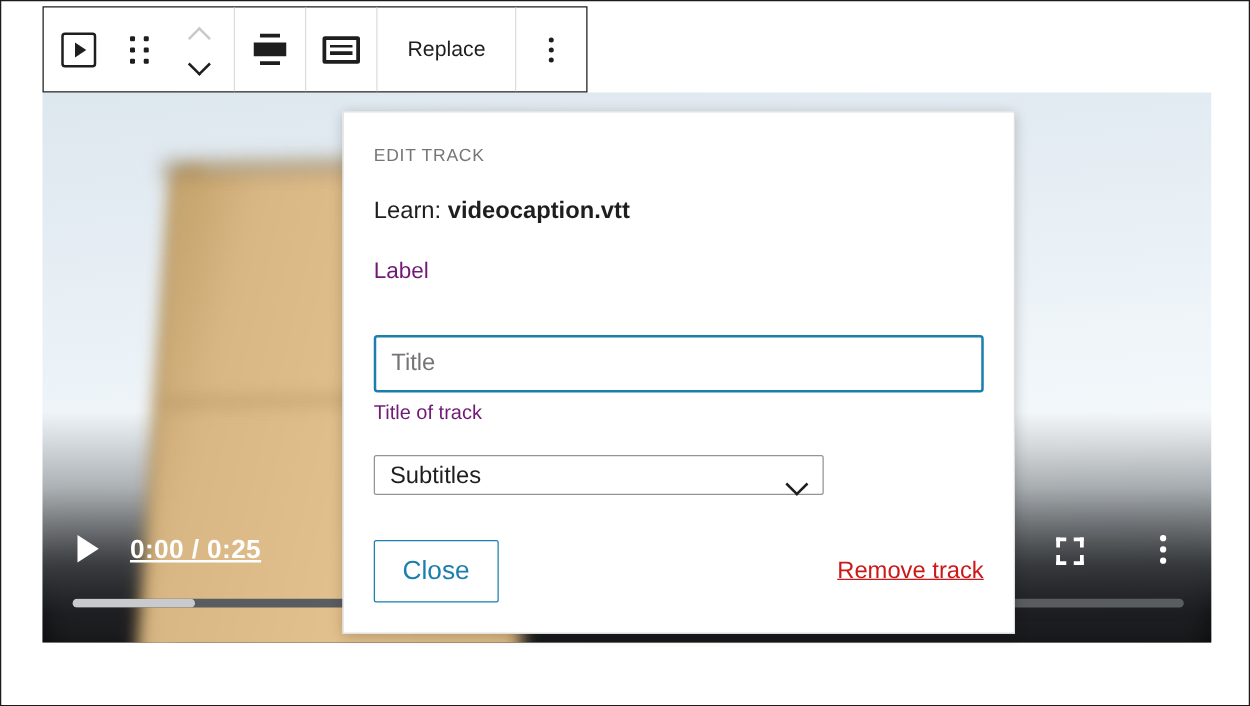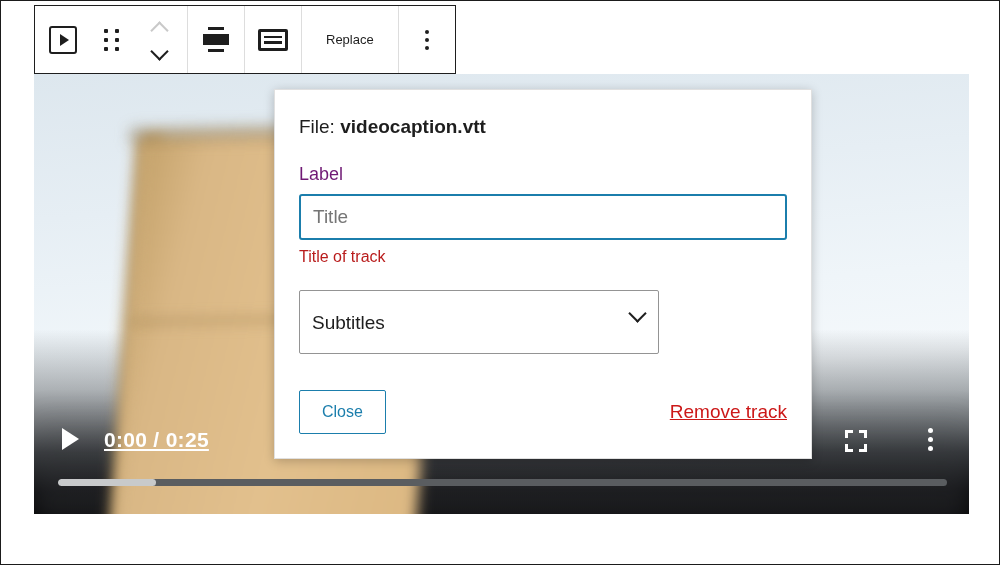--- a/index.html
+++ b/index.html
@@ -200,21 +200,21 @@
     display: flex;
     align-items: center;
     justify-content: center;
     background: transparent;
     border: none;
     cursor: pointer;
   }
   .tb-btn.wide {
     width: auto;
     padding: 0 20px;
-    font-size: 13px;
+    font-size: 17px;
     color: #1e1e1e;
     font-family: "Liberation Sans", sans-serif;
   }
 
   
   .ic-videoblock {
     width: 28px; height: 28px;
     border: 2.5px solid #1e1e1e;
     border-radius: 3px;
     display: flex; align-items: center; justify-content: center;
@@ -304,37 +304,38 @@
     width: 100%;
     height: 46px;
     font-size: 19px;
     font-family: "Liberation Sans", sans-serif;
     color: #757575;
     padding: 0 12px;
     border: 1px solid #949494;
     border-radius: 2px;
     background: #fff;
     outline: none;
+    margin-top: 32px;
   }
   .field-input.focused {
     border: 2px solid #1b7eac;
     border-radius: 3px;
   }
   .field-help {
     display: block;
     margin-top: 8px;
     font-size: 16px;
-    color: #b91c1c;
+    color: #701a75;
   }
 
   #kind-field { margin-top: 24px; width: 360px; }
   .select-wrap { position: relative; }
   #kind-select {
     width: 100%;
-    height: 64px;
+    height: 32px;
     font-size: 19px;
     font-family: "Liberation Sans", sans-serif;
     color: #1e1e1e;
     padding: 0 38px 0 12px;
     border: 1px solid #949494;
     border-radius: 2px;
     background: #fff;
     appearance: none;
     outline: none;
   }
@@ -352,21 +353,21 @@
     transform: rotate(-135deg);
   }
 
   #popover-footer {
     margin-top: 36px;
     display: flex;
     align-items: center;
     justify-content: space-between;
   }
   #close-button {
-    font-size: 16px;
+    font-size: 21px;
     font-family: "Liberation Sans", sans-serif;
     color: #1b7eac;
     background: #fff;
     border: 1px solid #1b7eac;
     border-radius: 2px;
     padding: 12px 22px;
     cursor: pointer;
   }
   #remove-track-link {
     font-size: 19px;
@@ -477,23 +478,24 @@
         <span class="ic-vdots">
           <i></i>
             <i></i>
             <i></i>
         </span>
       </button>
     </div>
   </div>
 
   <div id="edit-track-popover">
+    <div id="popover-title">EDIT TRACK</div>
 
     <div id="file-line">
-      <span>File:</span>
+      <span>Learn:</span>
       <span class="fname">videocaption.vtt</span>
     </div>
 
     <div class="field-row">
       <div class="field">
         <span class="field-label">Label</span>
         <input class="field-input focused" type="text" value="Title" style="">
         <span class="field-help">Title of track</span>
       </div>
 

